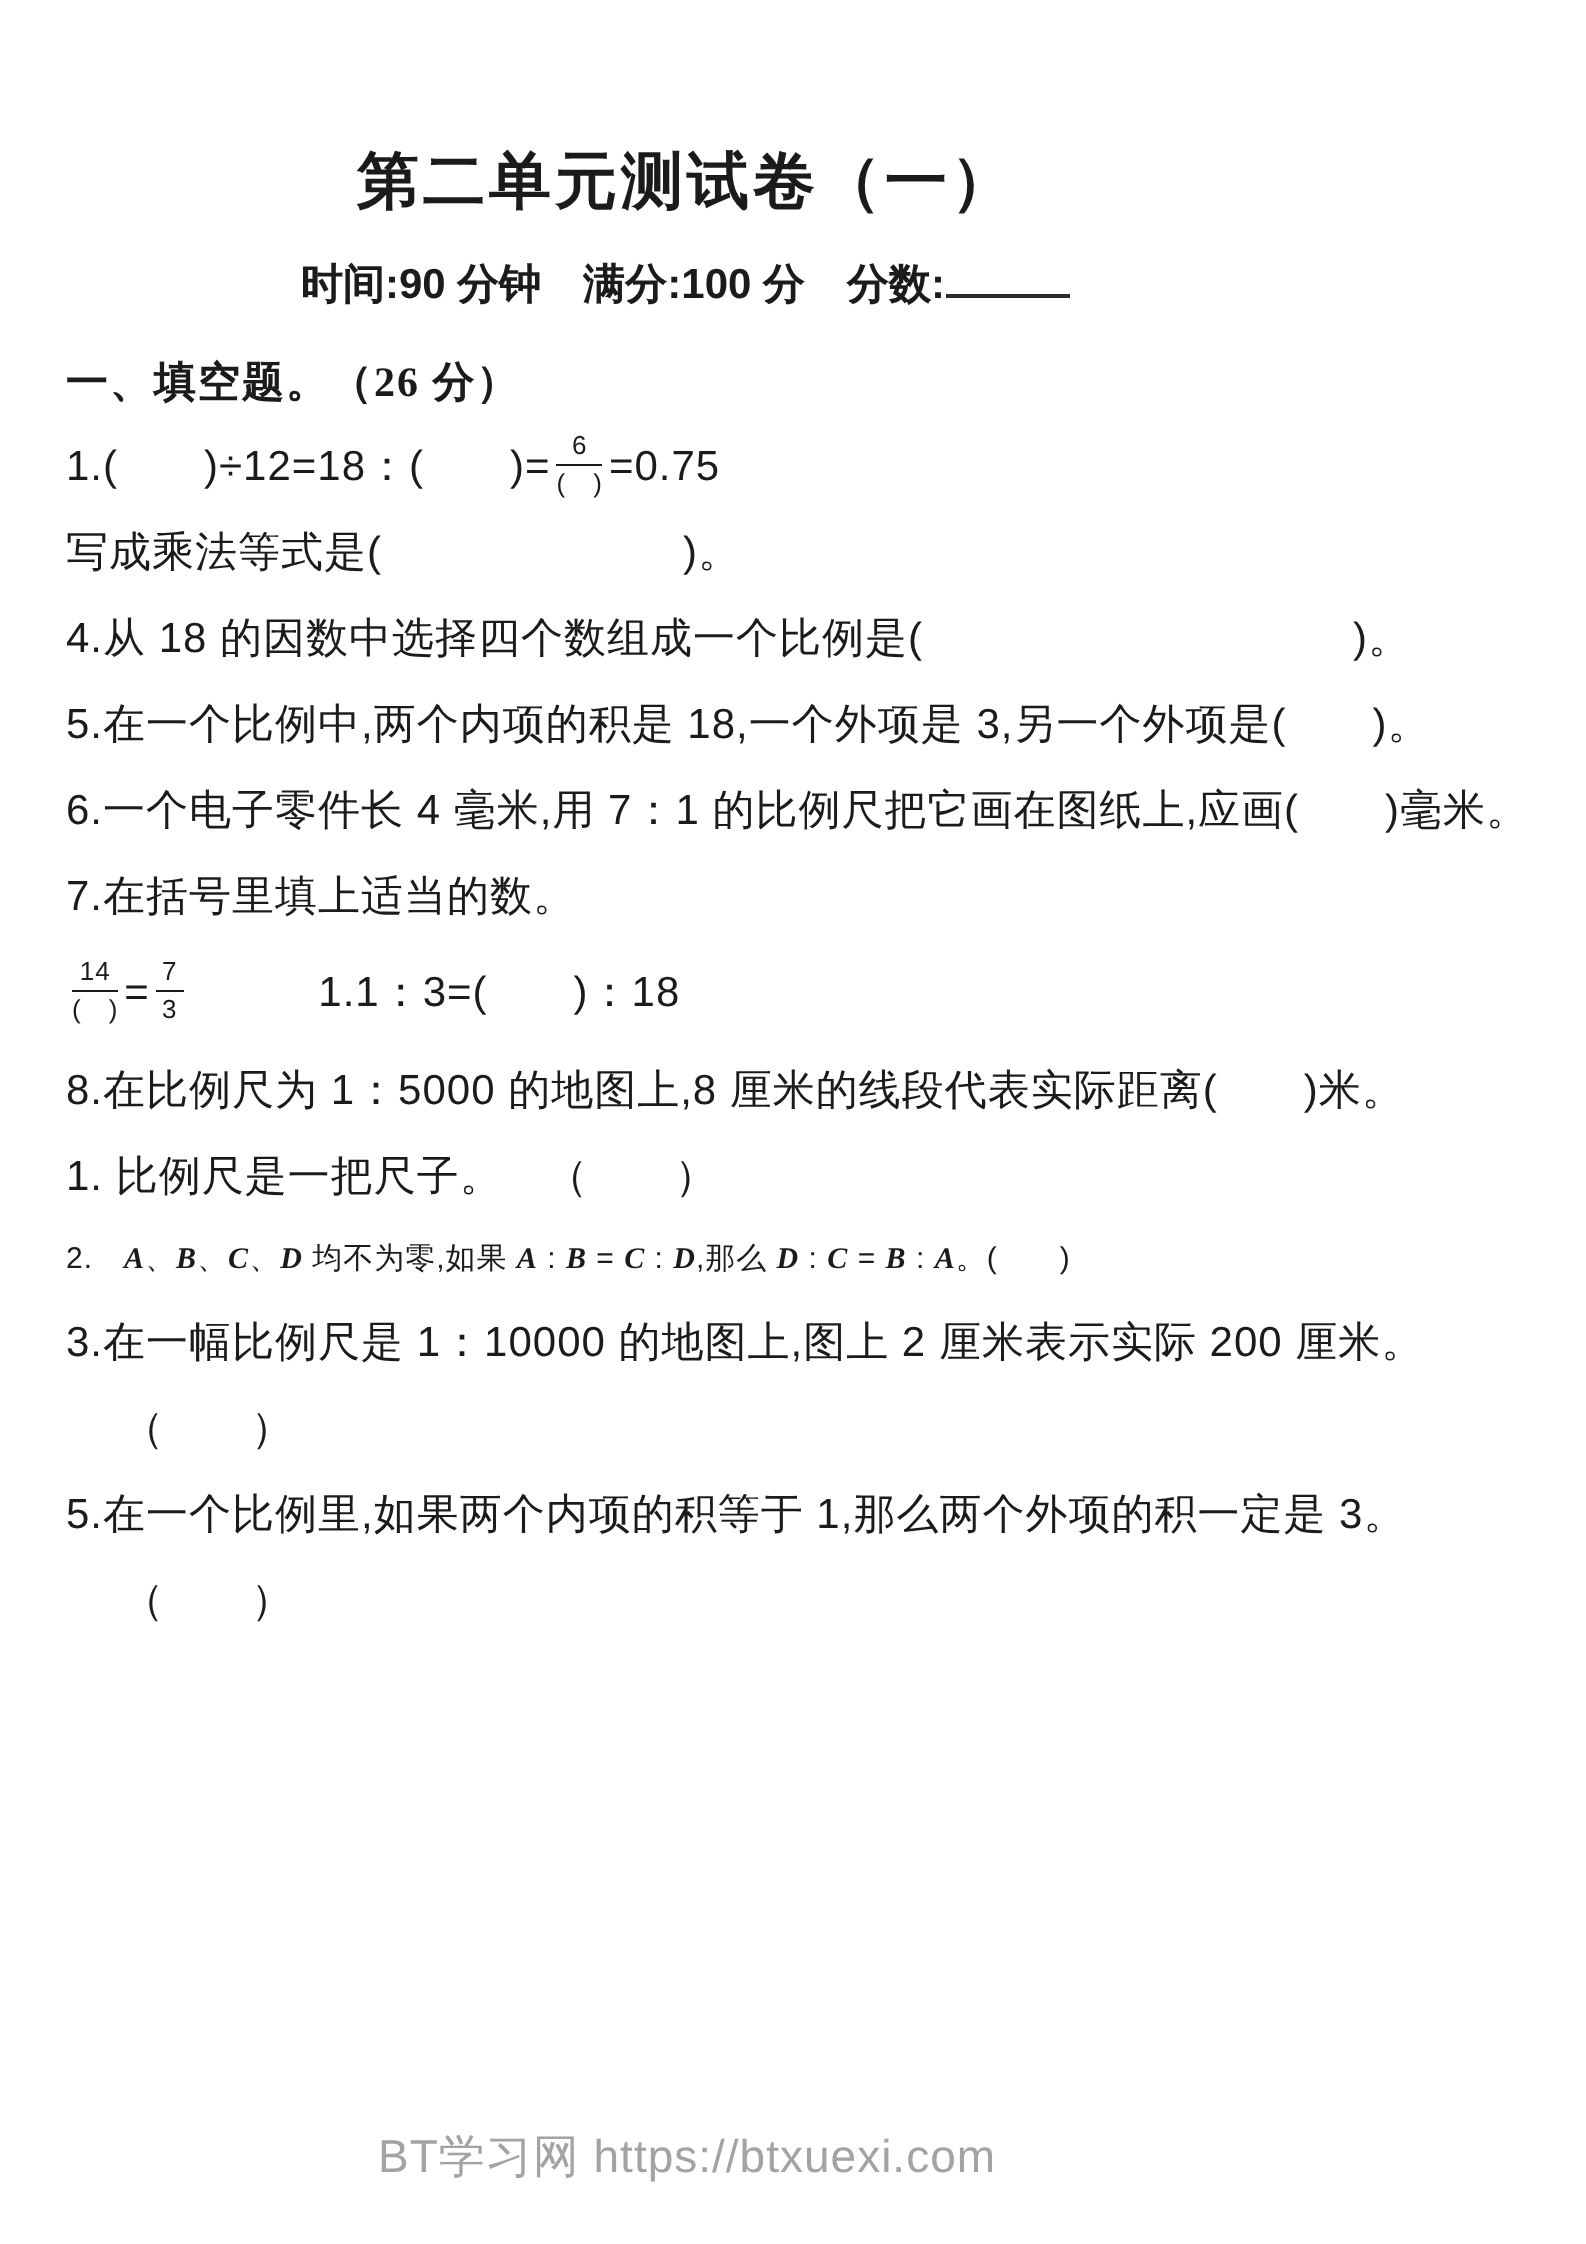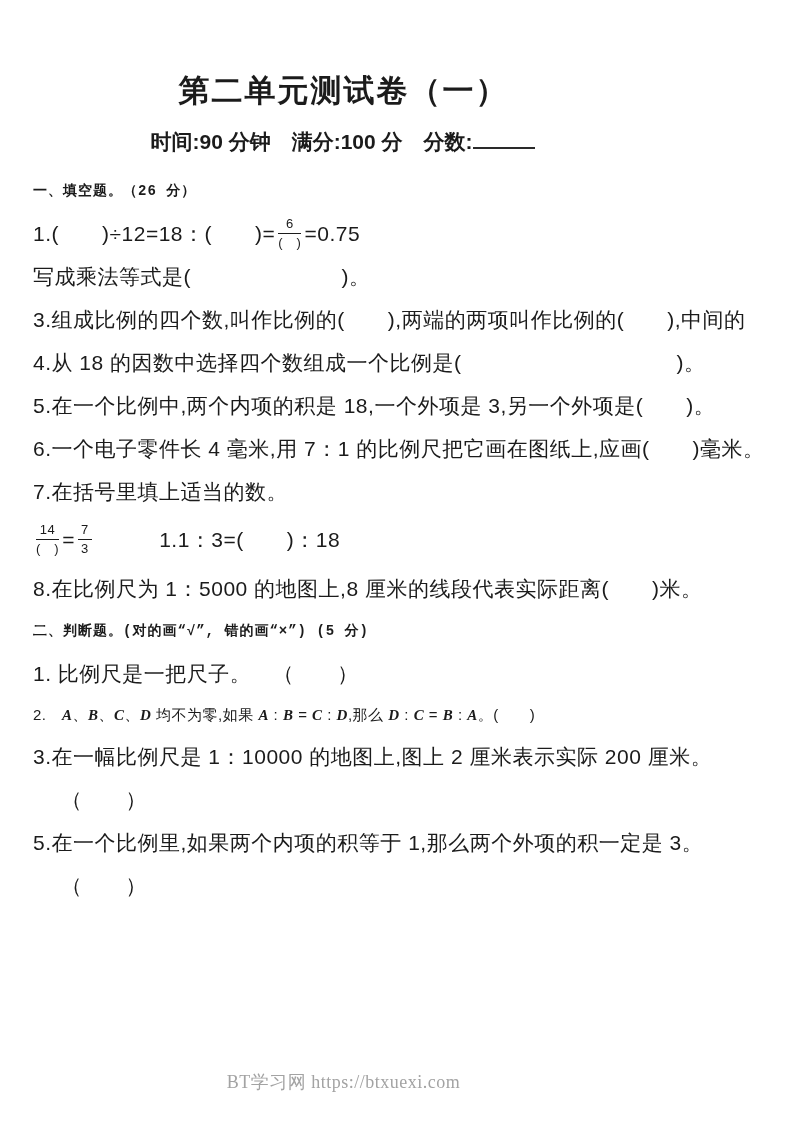--- a/index.html
+++ b/index.html
@@ -40,22 +40,22 @@
     white-space: nowrap;
   }
   .score-underline {
     display: inline-block;
     width: 62px;
     height: 1em;
     border-bottom: 2px solid #2a2a2a;
     vertical-align: baseline;
   }
   .sec-heading {
-    font-family: Liberation Mono, monospace;
-    font-size: 14px;
+    font-family: Liberation Serif, serif;
+    font-size: 21px;
     font-weight: 600;
     height: 42px;
     line-height: 42px;
     letter-spacing: 1px;
     white-space: nowrap;
   }
   .line {
     font-size: 21px;
     height: 43px;
     line-height: 43px;
@@ -96,46 +96,43 @@
   .frac .den {
     display: block;
     padding-top: 1px;
   }
   .footer {
     position: absolute;
     left: 0;
     right: 0;
     bottom: 28px;
     text-align: center;
-    font-size: 18px;
+    font-size: 23px;
     color: #a3a3a3;
     letter-spacing: 0.5px;
-    font-family: Liberation Serif, serif;
   }
 </style>
 </head>
 <body>
 
 <div class="paper">
   <h1 class="title">第二单元测试卷（一）</h1>
   <div class="info-line">
     <span>时间:90 分钟　满分:100 分　分数:</span><span class="score-underline"></span>
   </div>
   <div>
       <div class="sec-heading">一、填空题。（26 分）</div>
       <div class="line"><span>1.(　　)÷12=18：(　　)=</span><span class="frac"><span class="num">6</span><span class="den">(　)</span></span><span>=0.75</span></div>
       <div class="line"><span>写成乘法等式是(　　　　　　　)。</span></div>
-      <div class="line"><span>3.组成比例的四个数,叫作比例的(　　),两端的两项叫作比例的(　　),中间的</span></div>
       <div class="line"><span>4.从 18 的因数中选择四个数组成一个比例是(　　　　　　　　　　)。</span></div>
       <div class="line"><span>5.在一个比例中,两个内项的积是 18,一个外项是 3,另一个外项是(　　)。</span></div>
       <div class="line"><span>6.一个电子零件长 4 毫米,用 7：1 的比例尺把它画在图纸上,应画(　　)毫米。</span></div>
       <div class="line"><span>7.在括号里填上适当的数。</span></div>
       <div class="line frac-line"><span class="frac"><span class="num">14</span><span class="den">(　)</span></span><span>=</span><span class="frac"><span class="num">7</span><span class="den">3</span></span><span>　　　1.1：3=(　　)：18</span></div>
       <div class="line"><span>8.在比例尺为 1：5000 的地图上,8 厘米的线段代表实际距离(　　)米。</span></div>
-      <div class="sec-heading">二、判断题。(对的画“√”, 错的画“×”) (5 分)</div>
       <div class="line"><span>1. 比例尺是一把尺子。　（　　）</span></div>
       <div class="line small"><span>2.　</span><span class="var">A</span><span>、</span><span class="var">B</span><span>、</span><span class="var">C</span><span>、</span><span class="var">D</span><span> 均不为零,如果 </span><span class="var">A</span><span> : </span><span class="var">B</span><span> = </span><span class="var">C</span><span> : </span><span class="var">D</span><span>,那么 </span><span class="var">D</span><span> : </span><span class="var">C</span><span> = </span><span class="var">B</span><span> : </span><span class="var">A</span><span>。(　　)</span></div>
       <div class="line"><span>3.在一幅比例尺是 1：10000 的地图上,图上 2 厘米表示实际 200 厘米。</span></div>
       <div class="line indent"><span>（　　）</span></div>
       <div class="line"><span>5.在一个比例里,如果两个内项的积等于 1,那么两个外项的积一定是 3。</span></div>
       <div class="line indent"><span>（　　）</span></div>
     </div>
   <div class="footer">BT学习网 https://btxuexi.com</div>
 </div>
 

